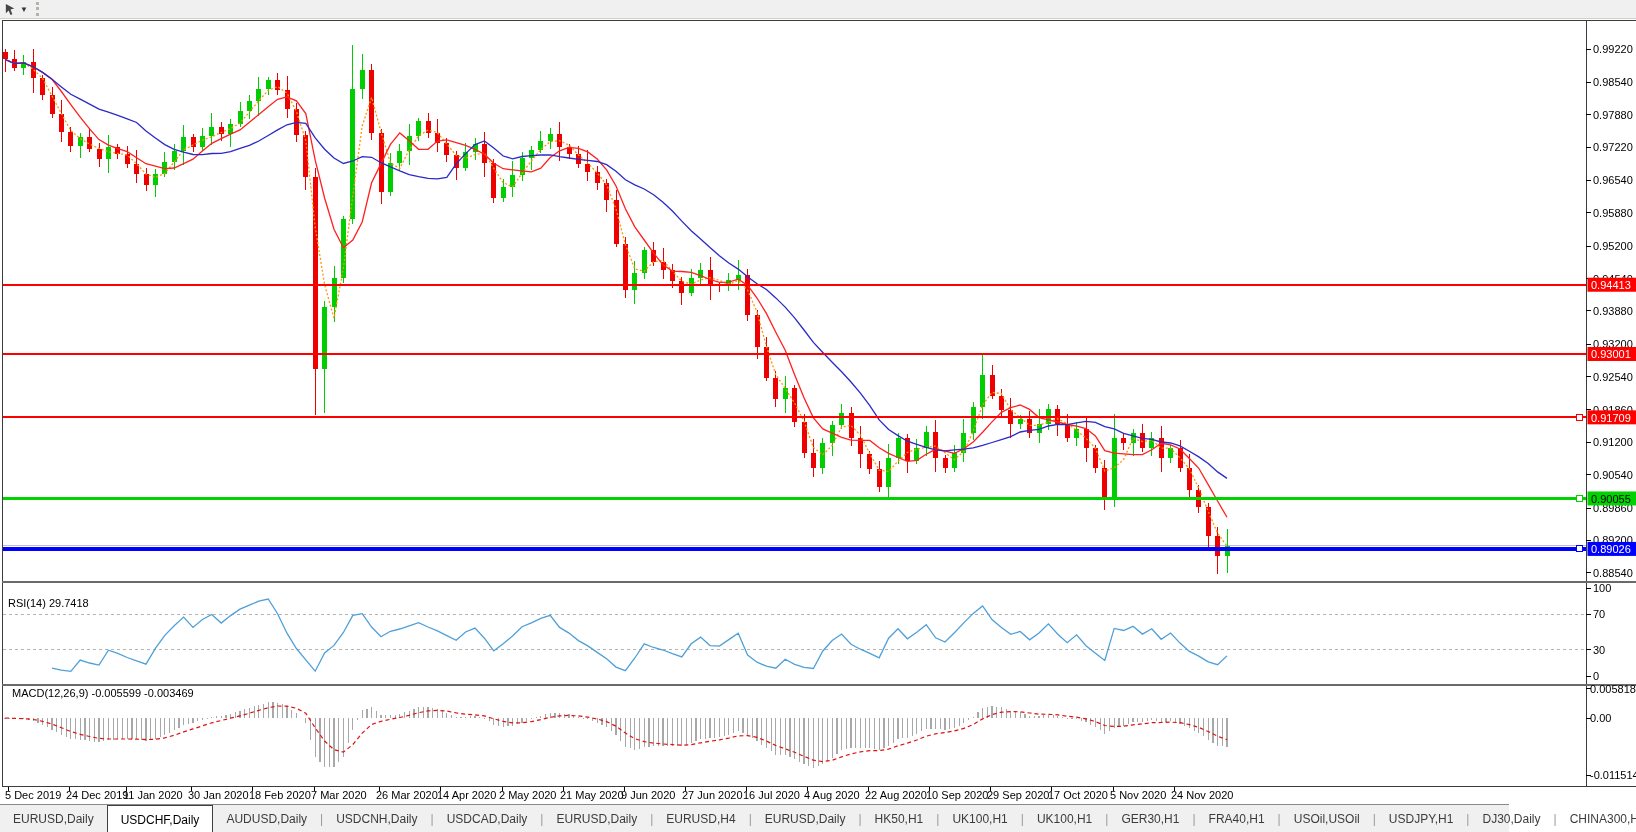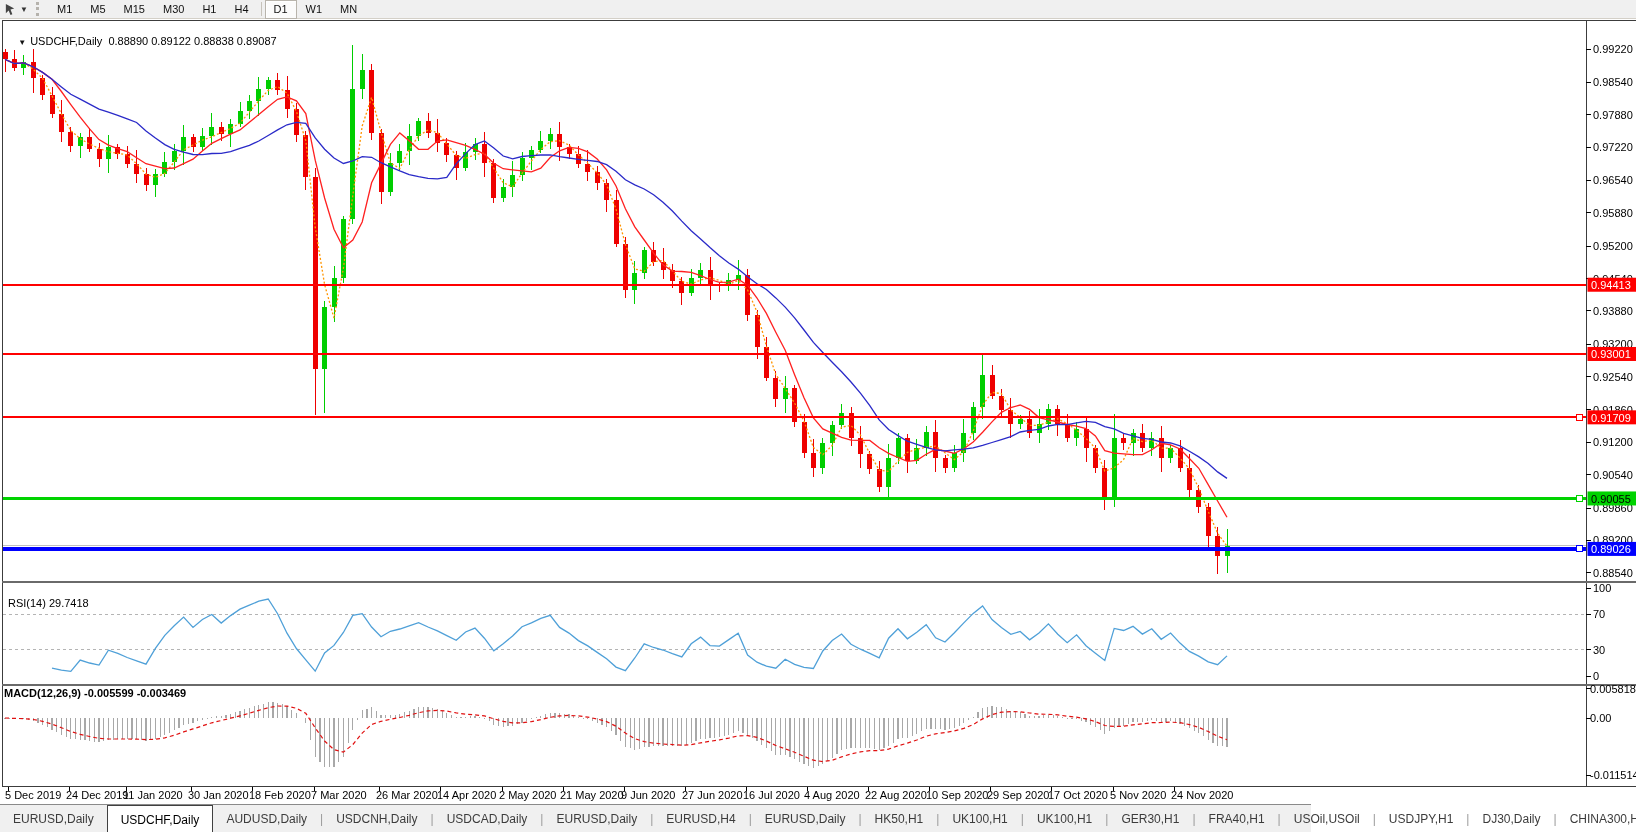--- a/index.html
+++ b/index.html
@@ -12,51 +12,39 @@
   .tb-caret{font-size:8px;color:#333;width:12px;text-align:center;cursor:pointer;}
   .grip{width:5px;height:14px;margin:0 4px 0 6px;border-left:3px dotted #b5b2ac;}
   .tf-btn{padding:1px 8px;height:15px;line-height:15px;cursor:pointer;color:#111;border:1px solid transparent;}
   .tf-btn.active{background:#fbfbfb;border:1px solid #b8b4ac;box-shadow:inset 1px 1px 0 #fff;}
   .tf-sep{width:1px;height:14px;background:#c6c2ba;margin:0 3px;}
   
   .pane-label{position:absolute;font-size:11px;color:#000;z-index:3;white-space:pre;}
   #chart-title{left:6px;top:23px;}
   #chart-title .dd{font-size:8px;margin-right:4px;color:#111;cursor:pointer;}
   
-  #tabbar{position:absolute;left:0;top:804px;width:1311px;height:28px;background:#f0f0f0;
+  #tabbar{position:absolute;left:0;top:804px;width:1509px;height:28px;background:#f0f0f0;
     border-top:1px solid #8a8a8a;display:flex;align-items:stretch;font-size:12px;color:#3c3c3c;z-index:5;}
   .tab{display:flex;align-items:center;padding:0 13px;cursor:pointer;white-space:nowrap;}
   .tab.active{background:#fff;border:1px solid #404040;border-bottom:none;color:#000;margin-top:0;z-index:6;}
   .tab-div{display:flex;align-items:center;color:#9a9a9a;}
   svg text{font-family:"Liberation Sans",sans-serif;}
 </style>
 </head>
 <body>
 <div id="stage">
 
   <div id="toolbar">
     <span class="tb-icon">
       <svg width="13" height="13" viewBox="0 0 14 14">
           <path d="M2 1 L11 6 L7 7 L9 12 L7 13 L5 8 L2 11 Z" fill="#444"></path>
         </svg>
     </span>
     <span class="tb-caret">▼</span>
     <span class="grip"></span>
-    <span id="tf-buttons" style="display:flex;align-items:center;">
-        <span class="tf-btn">M1</span>
-        <span class="tf-btn">M5</span>
-        <span class="tf-btn">M15</span>
-        <span class="tf-btn">M30</span>
-        <span class="tf-btn">H1</span>
-        <span class="tf-btn">H4</span>
-        <span class="tf-sep"></span>
-        <span class="tf-btn active">D1</span>
-        <span class="tf-btn">W1</span>
-        <span class="tf-btn">MN</span>
-      </span>
   </div>
 
   <svg id="chart-svg" width="1636" height="832" style="position:absolute;left:0;top:0;z-index:1;">
       <line x1="2" y1="20.5" x2="1636" y2="20.5" stroke="#3c3c3c" stroke-width="1" shape-rendering="crispEdges"></line>
       <line x1="2.5" y1="20" x2="2.5" y2="786" stroke="#3c3c3c" stroke-width="1" shape-rendering="crispEdges"></line>
       <line x1="1586.5" y1="20" x2="1586.5" y2="786" stroke="#3c3c3c" stroke-width="1" shape-rendering="crispEdges"></line>
       <line x1="2" y1="581.5" x2="1636" y2="581.5" stroke="#6a6a6a" stroke-width="2" shape-rendering="crispEdges"></line>
       <line x1="2" y1="684.5" x2="1636" y2="684.5" stroke="#6a6a6a" stroke-width="2" shape-rendering="crispEdges"></line>
       <line x1="2" y1="786.5" x2="1636" y2="786.5" stroke="#3c3c3c" stroke-width="1" shape-rendering="crispEdges"></line>
       <line x1="1586" y1="49" x2="1591" y2="49" stroke="#000" stroke-width="1" shape-rendering="crispEdges"></line>
@@ -695,25 +683,22 @@
         <rect x="1202.9" y="718" width="1.2" height="18.399496753369476" fill="#A8A8A8" shape-rendering="crispEdges"></rect>
         <rect x="1207.6000000000001" y="718" width="1.2" height="21.6811321247543" fill="#A8A8A8" shape-rendering="crispEdges"></rect>
         <rect x="1212.3000000000002" y="718" width="1.2" height="24.67211026795394" fill="#A8A8A8" shape-rendering="crispEdges"></rect>
         <rect x="1217.0000000000002" y="718" width="1.2" height="27.663088411153694" fill="#A8A8A8" shape-rendering="crispEdges"></rect>
         <rect x="1221.7000000000003" y="718" width="1.2" height="28.18199669451792" fill="#A8A8A8" shape-rendering="crispEdges"></rect>
         <rect x="1226.4" y="718" width="1.2" height="28.70090497788226" fill="#A8A8A8" shape-rendering="crispEdges"></rect>
       </g>
       <polyline points="5.0,718.0 14.4,718.4 23.8,718.6 33.2,719.5 42.6,721.3 52.0,724.1 61.4,727.7 70.8,731.5 80.2,734.3 89.6,736.5 99.0,738.4 108.4,739.0 117.8,739.0 127.2,739.0 136.6,739.1 146.0,739.6 155.4,739.3 164.8,737.8 174.2,735.3 183.6,731.9 193.0,728.9 202.4,725.9 211.8,722.8 221.2,720.5 230.6,718.2 240.0,715.8 249.4,713.2 258.8,710.4 268.2,707.7 277.6,706.0 287.0,706.1 296.4,708.3 305.8,713.3 315.2,727.8 324.6,741.0 334.0,749.7 343.4,752.1 352.8,744.6 362.2,733.1 371.6,724.5 381.0,721.3 390.4,719.3 399.8,717.5 409.2,715.3 418.6,712.7 428.0,710.9 437.4,710.4 446.8,711.1 456.2,712.9 465.6,714.2 475.0,714.8 484.4,715.9 493.8,718.8 503.2,721.4 512.6,722.9 522.0,722.8 531.4,721.6 540.8,719.6 550.2,717.3 559.6,715.9 569.0,715.4 578.4,715.9 587.8,717.1 597.2,719.0 606.6,721.6 616.0,726.2 625.4,733.1 634.8,738.7 644.2,741.6 653.6,743.2 663.0,744.0 672.4,744.6 681.8,745.2 691.2,744.6 700.6,742.8 710.0,741.3 719.4,739.9 728.8,738.1 738.2,735.9 747.6,735.6 757.0,737.4 766.4,741.0 775.8,745.5 785.2,748.8 794.6,752.3 804.0,756.3 813.4,760.2 822.8,761.6 832.2,760.3 841.6,756.9 851.0,753.9 860.4,751.9 869.8,750.7 879.2,750.6 888.6,749.1 898.0,745.8 907.4,743.1 916.8,740.0 926.2,736.2 935.6,733.8 945.0,732.5 954.4,730.9 963.8,728.4 973.2,724.5 982.6,718.9 992.0,714.6 1001.4,712.2 1010.8,711.6 1020.2,711.8 1029.6,713.0 1039.0,714.1 1048.4,714.3 1057.8,714.8 1067.2,716.2 1076.6,717.2 1086.0,718.9 1095.4,721.6 1104.8,725.5 1114.2,726.5 1123.6,726.2 1133.0,724.9 1142.4,723.9 1151.8,722.7 1161.2,722.5 1170.6,722.1 1180.0,722.7 1189.4,724.6 1198.8,727.4 1208.2,731.5 1217.6,736.2 1227.0,739.7" fill="none" stroke="#E01010" stroke-width="1.2" stroke-dasharray="4 3"></polyline>
     </svg>
 
-  <div class="pane-label" id="chart-title">
-    <span class="dd">▼</span><span>USDCHF,Daily</span>&nbsp;&nbsp;<span>0.88890 0.89122 0.88838 0.89087</span>
-  </div>
   <div class="pane-label" style="left:8px;top:597px;">RSI(14) 29.7418</div>
-  <div class="pane-label" style="left:4px;top:687px;font-weight:bold;">MACD(12,26,9) -0.005599 -0.003469</div>
+  <div class="pane-label" style="left:12px;top:687px;">MACD(12,26,9) -0.005599 -0.003469</div>
 
   <div id="tabbar">
     <span id="tabs-holder" style="display:flex;align-items:stretch;">
         <span class="tab">EURUSD,Daily</span>
         <span class="tab active">USDCHF,Daily</span>
         <span class="tab">AUDUSD,Daily</span>
         <span class="tab-div">|</span>
         <span class="tab">USDCNH,Daily</span>
         <span class="tab-div">|</span>
         <span class="tab">USDCAD,Daily</span>

